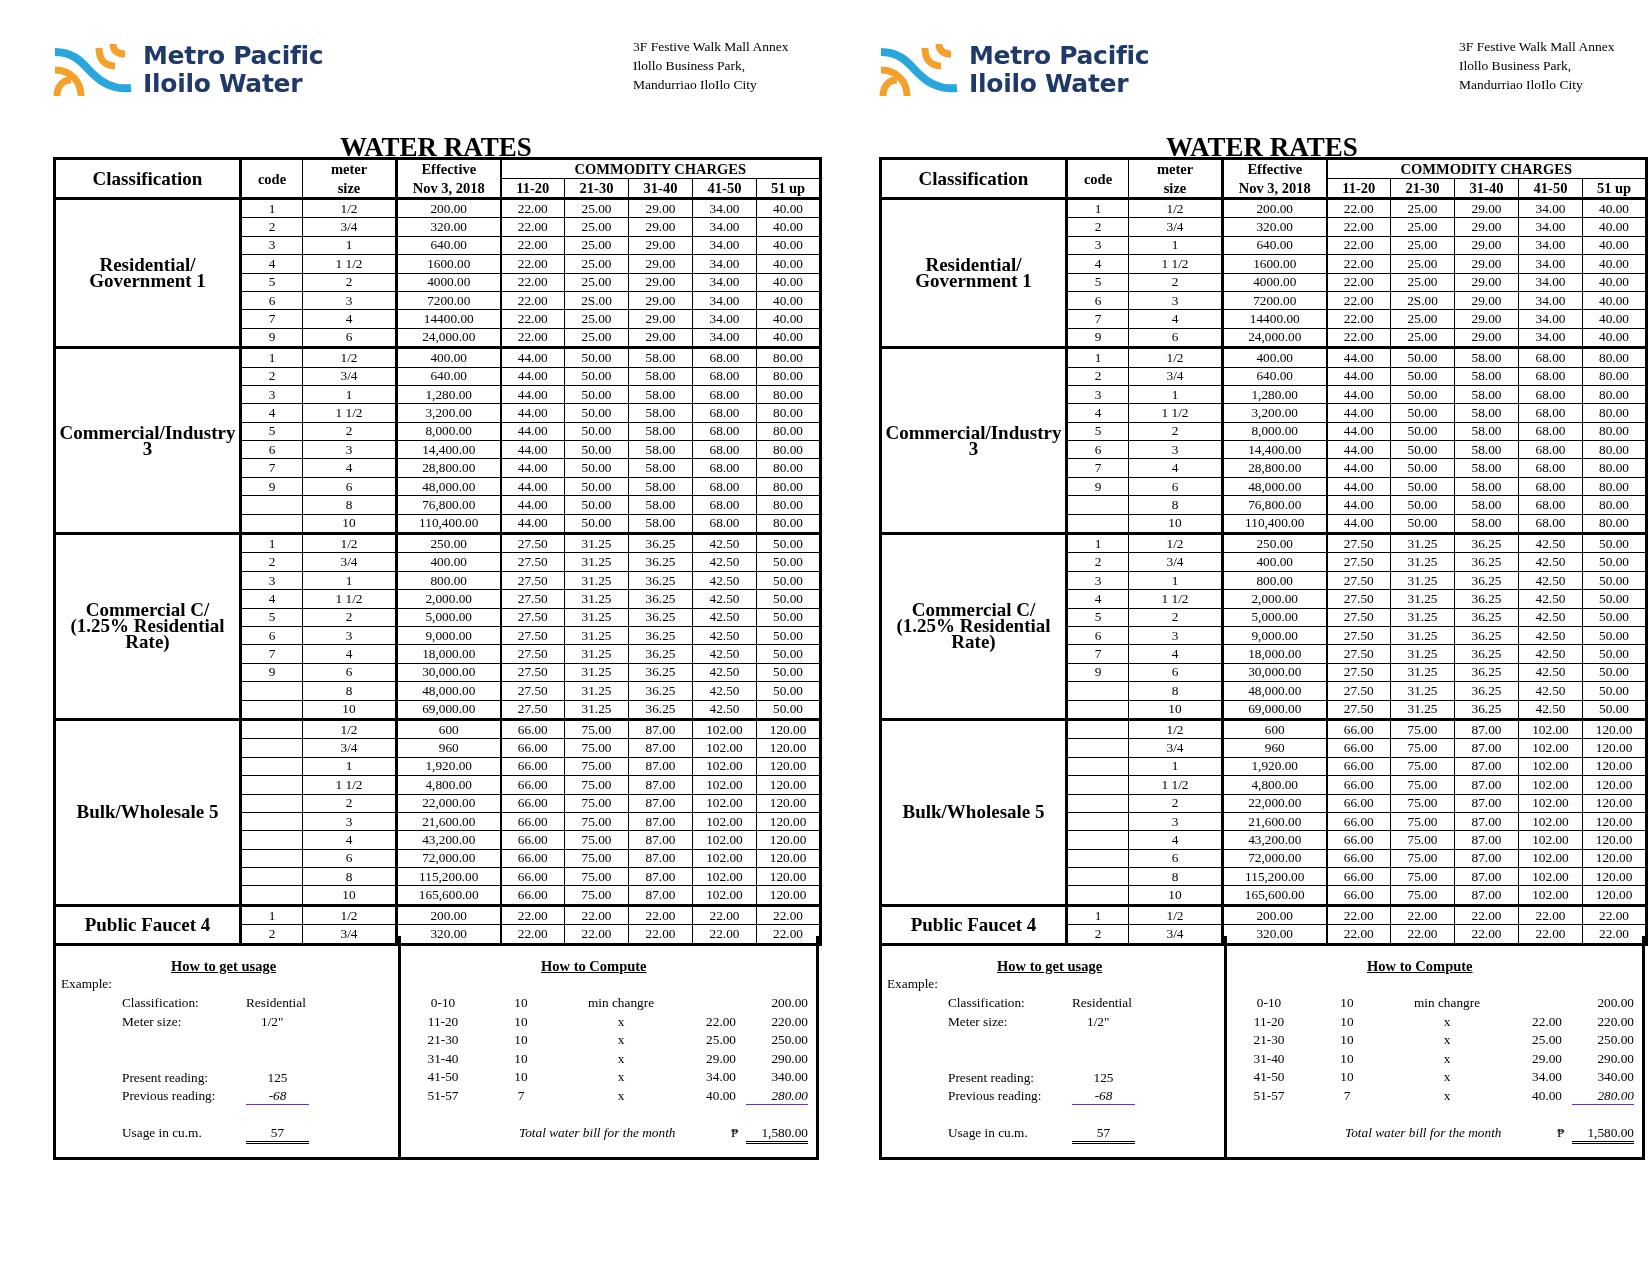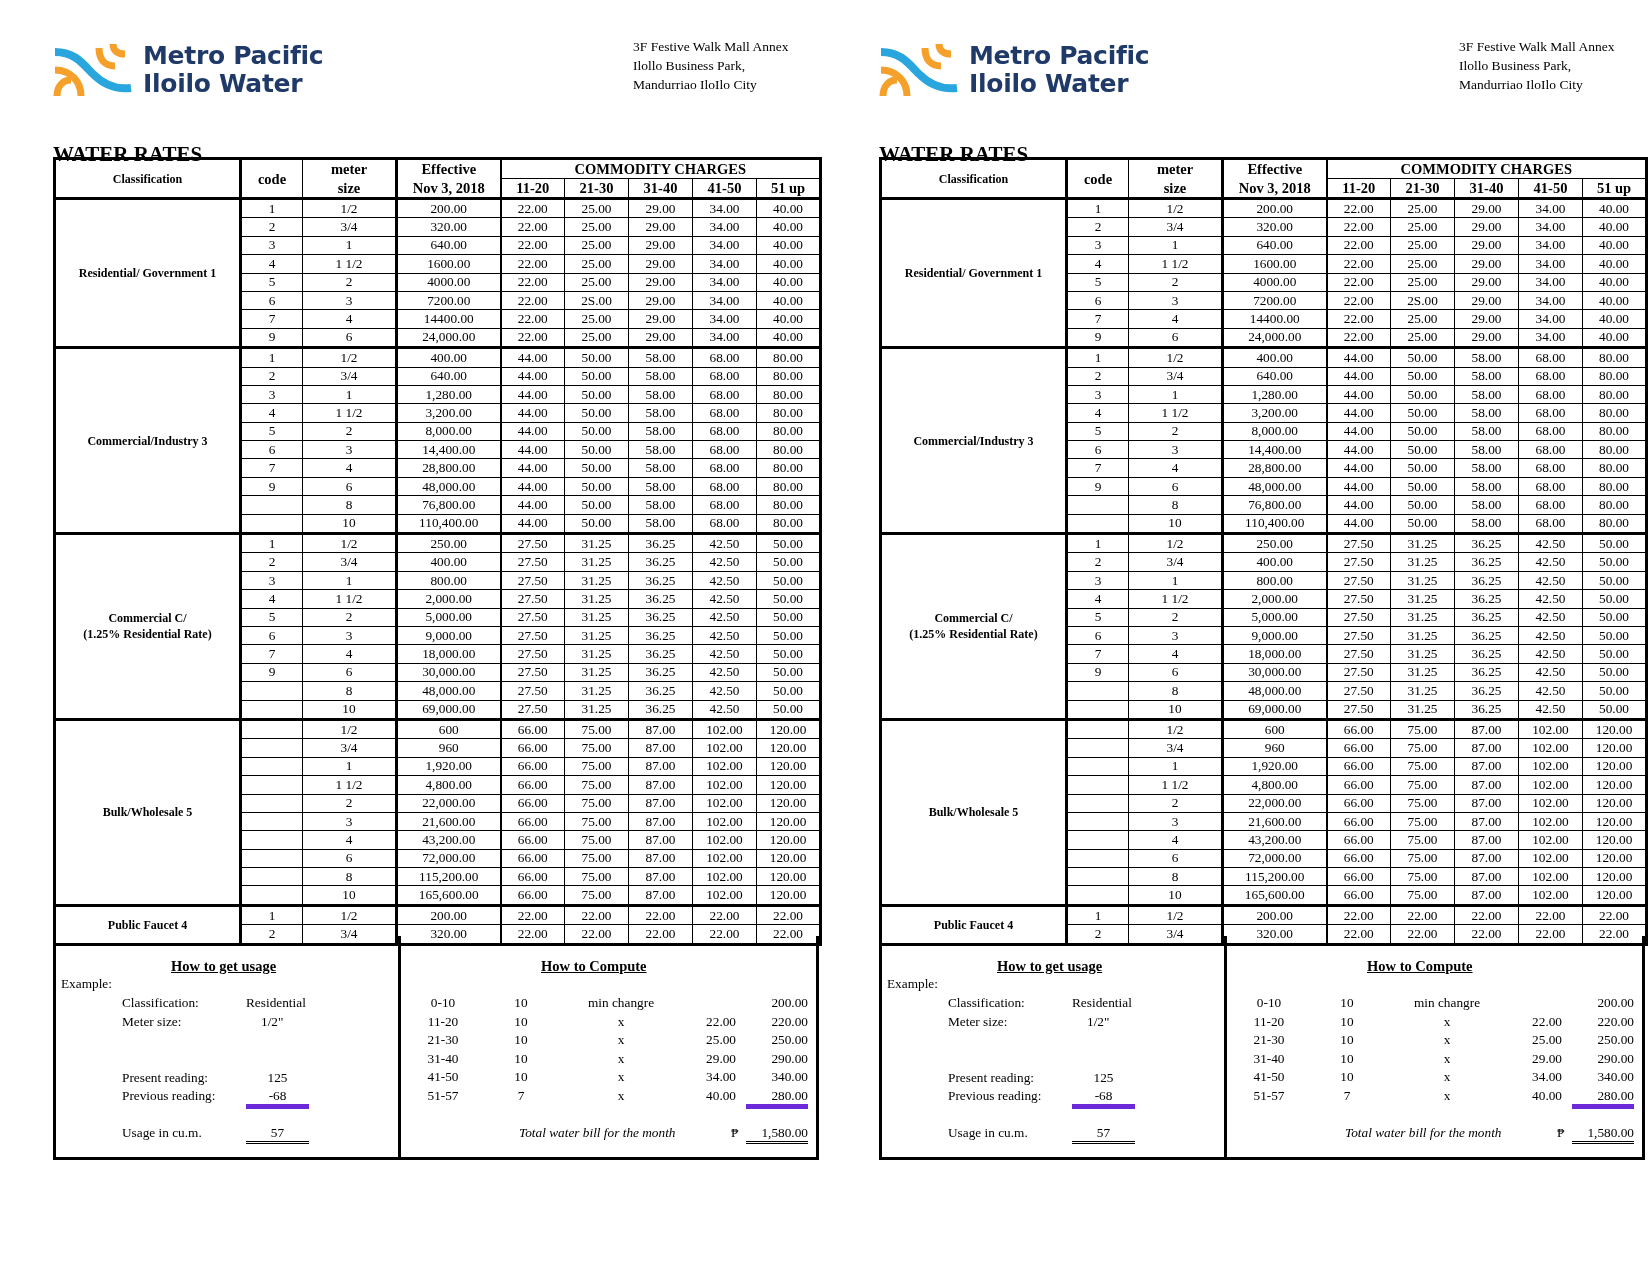--- a/index.html
+++ b/index.html
@@ -4,37 +4,37 @@
 <style>
   html, body { margin:0; padding:0; background:#fff; }
   body { width:1650px; height:1275px; position:relative; overflow:hidden; font-family:"Liberation Serif", serif; color:#000; }
   .page { position:absolute; top:0; width:780px; height:1275px; }
   .page.left { left:53px; }
   .page.right { left:879px; }
   .logo { position:absolute; left:0; top:40px; height:60px; display:flex; align-items:center; }
   .logo svg { width:80px; height:56px; }
   .logo-text { margin-left:10px; font-family:"DejaVu Sans", sans-serif; font-weight:bold; color:#1f3a68; font-size:25px; line-height:28px; letter-spacing:-0.3px; }
   .address { position:absolute; left:580px; top:37px; font-size:13.5px; line-height:19px; }
-  .title { position:absolute; left:0; width:766px; top:142px; text-align:left; font-weight:bold; font-size:21px; }
+  .title { position:absolute; left:0; width:766px; top:132px; text-align:center; font-weight:bold; font-size:27px; }
   table.rates { position:absolute; left:0; top:157px; width:766px; border-collapse:collapse; font-size:13.3px; table-layout:fixed; }
   table.rates td, table.rates th { border:1px solid #000; text-align:center; padding:0; height:17.4px; line-height:16px; }
   table.rates th { font-weight:bold; font-size:14.5px; }
-  table.rates .cls { font-weight:bold; font-size:12px; border-left:3px solid #000; border-right:3px solid #000; }
+  table.rates .cls { font-weight:bold; font-size:19px; border-left:3px solid #000; border-right:3px solid #000; }
   table.rates .thick-top td, table.rates .thick-top th { border-top:3px solid #000; }
   table.rates .eff { border-left:3px solid #000; border-right:2px solid #000; }
   table.rates .last { border-right:3px solid #000; }
   table.rates tr.hdr1 th { border-top:3px solid #000; height:18px; }
   table.rates tr.hdr2 th { height:18px; border-bottom:3px solid #000; }
   .bottom-box { position:absolute; left:0; top:936px; width:766px; height:224px; border:3px solid #000; border-top:none; box-sizing:border-box; font-size:13.3px; }
   .bottom-box .divider { position:absolute; left:342px; top:0; bottom:0; border-left:3px solid #000; }
   .usage { position:absolute; left:0; top:0; width:342px; height:100%; }
   .compute { position:absolute; left:345px; top:0; right:8px; height:100%; }
   .sect-title { position:absolute; font-weight:bold; text-decoration:underline; font-size:14.5px; }
   .abs { position:absolute; white-space:nowrap; }
-  .u1 { border-bottom:5px solid #6d28d9; }
+  .u1 { border-bottom:1px solid #6d28d9;font-style:italic; }
   .u2 { border-bottom:3px double #000; }
   .right-align { text-align:right; }
 </style>
 </head>
 <body>
 
 <div class="page left">
   <div class="logo">
     <svg viewBox="0 0 80 56">
       <path d="M2 10 C 22 10, 30 22, 40 32 S 62 48, 78 46" stroke="#2aa6df" stroke-width="8" fill="none"></path>

